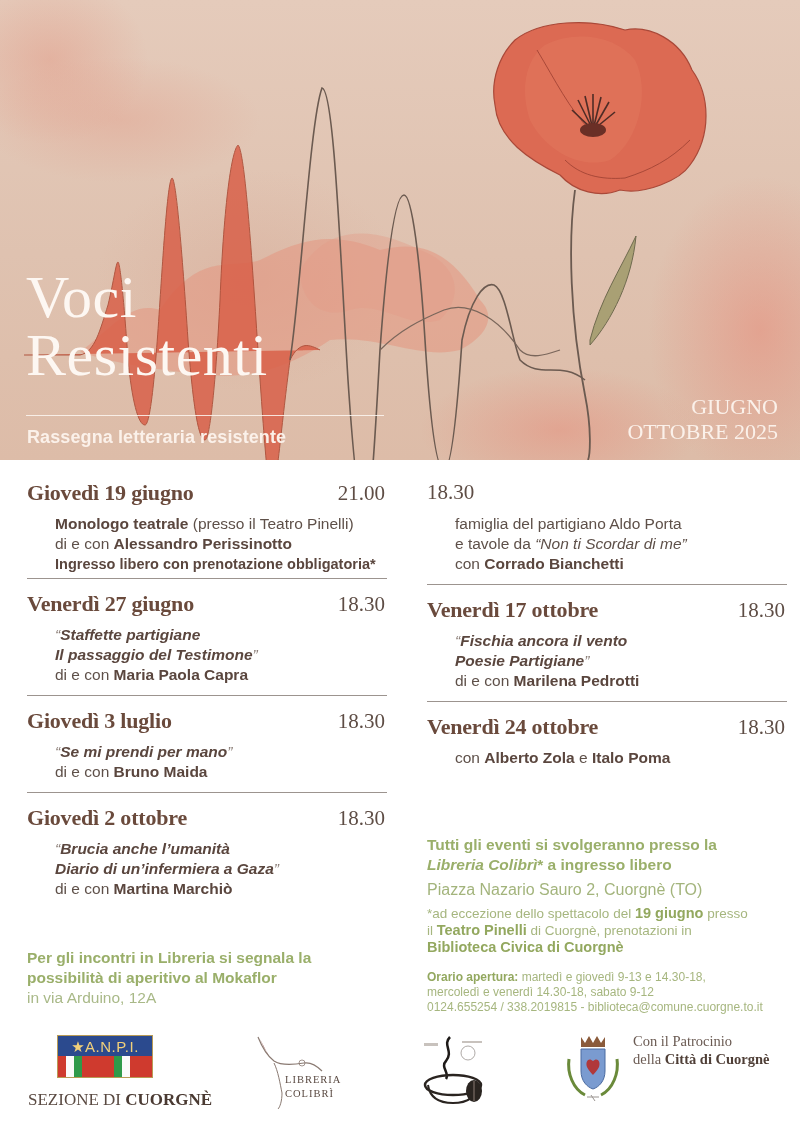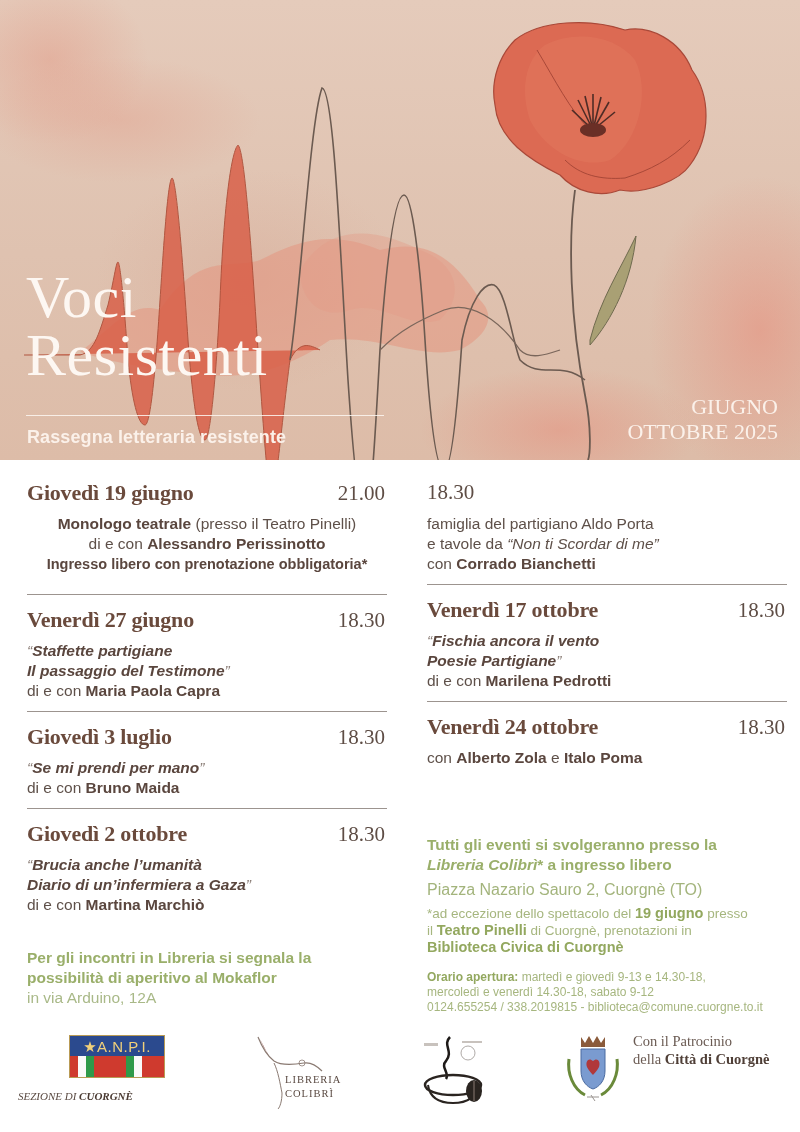--- a/index.html
+++ b/index.html
@@ -47,52 +47,52 @@
     .event.divider { border-bottom: 1.5px solid #9c948f; margin-bottom: 12px; }
     .ev-head { display: flex; justify-content: space-between; align-items: baseline; height: 34px; }
     .ev-date {
       font-family: "Liberation Serif", "DejaVu Serif", serif; font-weight: bold;
       color: #6a4a3c; font-size: 22px; letter-spacing: -0.2px;
     }
     .ev-time {
       font-family: "Liberation Serif", "DejaVu Serif", serif;
       color: #5e4d45; font-size: 21px; padding-right: 2px;
     }
-    .ev-line { font-size: 15.5px; line-height: 20px; color: #5e5049; white-space: nowrap; }
+    .ev-line { font-size: 15.5px; line-height: 20px; color: #5e5049; white-space: nowrap; margin-left: 28px; }
     .ev-line b { color: #5a463e; }
     .ev-line i { font-style: italic; }
     .ev-line .title { font-style: italic; font-weight: bold; color: #5a463e; }
     .ev-line .q { color: #8b7e77; font-style: italic; font-weight: normal; }
     .ev-line.small-bold { font-size: 14.5px; font-weight: bold; color: #5a463e; }
 
     .green-note { color: #9aaf6a; font-size: 15.5px; line-height: 20px; }
     .green-note b { font-weight: bold; }
     .green-note .light { color: #a9b988; font-weight: normal; }
     .left-note { position: absolute; left: 27px; top: 948px; }
     .right-info { position: absolute; left: 427px; top: 835px; width: 370px; }
     .right-info .addr { color: #a3b47c; font-size: 16px; margin-top: 4px; line-height: 22px; }
     .right-info .exception { color: #a6b67f; font-size: 13.5px; line-height: 17px; margin-top: 4px; }
     .right-info .exception b { color: #93a85f; margin-top: 46px; }
     .right-info .exception .big { font-size: 14.5px; }
     .right-info .hours { color: #a6b67f; font-size: 12px; line-height: 15px; margin-top: 14px; }
     .right-info .hours b { color: #93a85f; }
 
     
     .logo { position: absolute; }
-    .anpi { left: 57px; top: 1035px; width: 96px; margin-left: 12px; }
+    .anpi { left: 57px; top: 1035px; width: 96px; }
     .anpi-top {
       height: 21px; background: #2b4a8e; color: #f1d07a; font-size: 15px; line-height: 21px;
       text-align: center; letter-spacing: 0.5px; font-family: "Liberation Sans", sans-serif;
       border: 1px solid #b99b55; border-bottom: none;
     }
     .anpi-bottom { height: 22px; display: flex; border: 1px solid #b99b55; border-top: none; }
     .anpi-bottom div { height: 100%; }
     .anpi-caption {
-      position: absolute; left: 18px; top: 1090px; white-space: nowrap;
-      font-family: "Liberation Serif", "DejaVu Serif", serif; font-size: 11px; color: #5a4a42; font-style: italic;
+      position: absolute; left: 28px; top: 1090px; white-space: nowrap;
+      font-family: "Liberation Serif", "DejaVu Serif", serif; font-size: 17px; color: #5a4a42;
     }
     .anpi-caption b { color: #4a3a32; }
     .colibri { left: 252px; top: 1035px; width: 100px; height: 75px; }
     .colibri-text {
       position: absolute; left: 285px; top: 1073px;
       font-family: "Liberation Serif", "DejaVu Serif", serif;
       font-size: 10.5px; color: #5a4a42; letter-spacing: 1px; line-height: 14px;
     }
     .mokaflor { left: 420px; top: 1035px; width: 70px; height: 72px; }
     .stemma { left: 563px; top: 1033px; width: 60px; height: 72px; }
@@ -144,21 +144,21 @@
   <div class="hero-rule"></div>
   <div class="hero-subtitle">Rassegna letteraria resistente</div>
   <div class="hero-dates">
     <div>GIUGNO</div>
     <div>OTTOBRE 2025</div>
   </div>
 </div>
 
 <div class="col left">
 
-  <div class="event divider" style="padding-bottom:20px;text-align:center;">
+  <div class="event divider" style="padding-bottom:4px;">
     <div class="ev-head">
       <span class="ev-date">Giovedì 19 giugno</span>
       <span class="ev-time">21.00</span>
     </div>
     <div class="ev-line"><b>Monologo teatrale</b><span> (presso il Teatro Pinelli)</span></div>
     <div class="ev-line"><span>di e con </span><b>Alessandro Perissinotto</b></div>
     <div class="ev-line small-bold">Ingresso libero con prenotazione obbligatoria*</div>
   </div>
 
   <div class="event divider">

